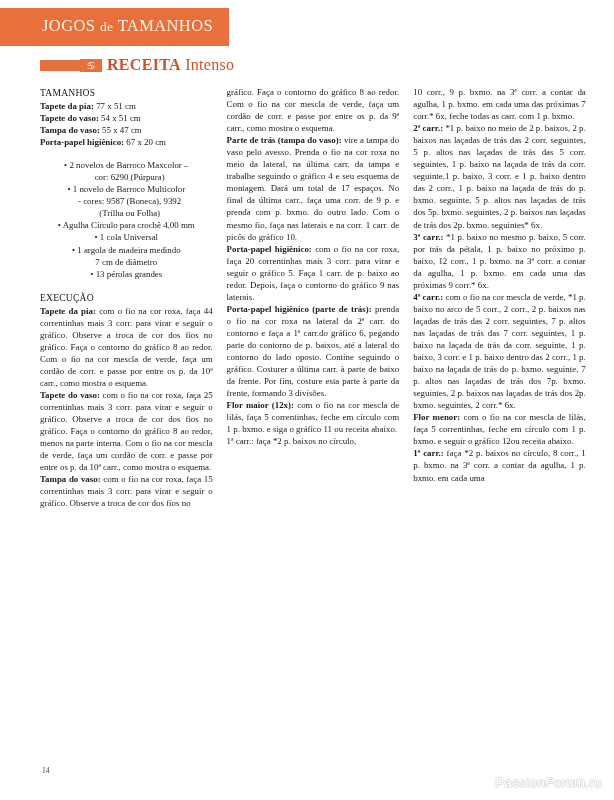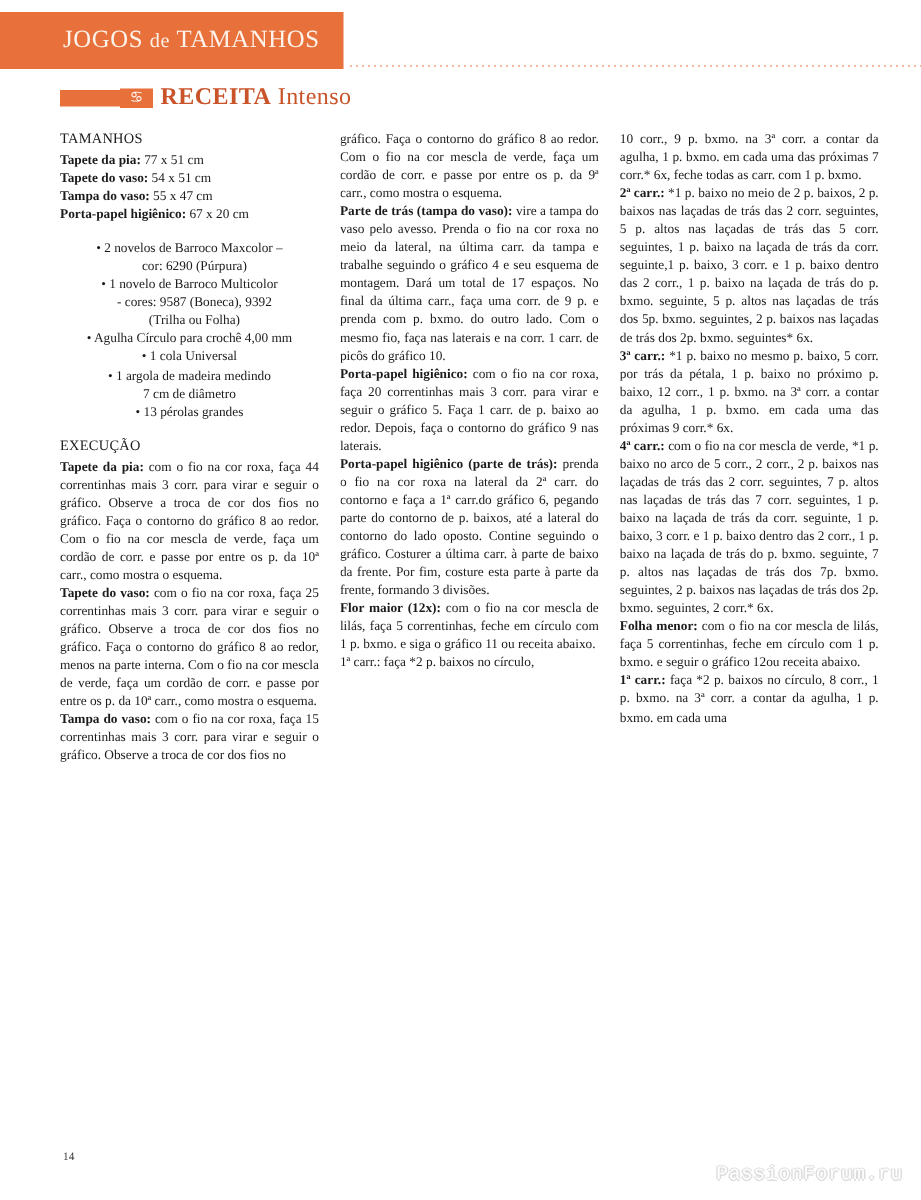--- a/index.html
+++ b/index.html
@@ -140,21 +140,21 @@
     left: 42px;
     top: 766px;
     font-size: 7.5px;
     color: #3a3a3a;
     font-family: "Liberation Serif", serif;
   }
   .watermark {
     position: absolute;
     right: 12px;
     bottom: 10px;
-    font-family: Liberation Mono, monospace;
+    font-family: Liberation Sans, sans-serif;
     font-size: 13px;
     letter-spacing: 0.5px;
     color: #ffffff;
     text-shadow:
       -1px 0 #dcdcdc, 1px 0 #dcdcdc,
       0 -1px #dcdcdc, 0 1px #dcdcdc;
     opacity: 0.95;
     user-select: none;
   }
 </style>
@@ -221,20 +221,20 @@
     <p><b>Porta-papel higiênico (parte de trás):</b><span> prenda o fio na cor roxa na lateral da 2ª carr. do contorno e faça a 1ª carr.do gráfico 6, pegando parte do contorno de p. baixos, até a lateral do contorno do lado oposto. Contine seguindo o gráfico. Costurer a última carr. à parte de baixo da frente. Por fim, costure esta parte à parte da frente, formando 3 divisões.</span></p>
     <p><b>Flor maior (12x):</b><span> com o fio na cor mescla de lilás, faça 5 correntinhas, feche em círculo com 1 p. bxmo. e siga o gráfico 11 ou receita abaixo.</span></p>
     <p>1ª carr.: faça *2 p. baixos no círculo,</p>
   </div>
 
   <div class="col">
     <p>10 corr., 9 p. bxmo. na 3ª corr. a contar da agulha, 1 p. bxmo. em cada uma das próximas 7 corr.* 6x, feche todas as carr. com 1 p. bxmo.</p>
     <p><b>2ª carr.:</b><span> *1 p. baixo no meio de 2 p. baixos, 2 p. baixos nas laçadas de trás das 2 corr. seguintes, 5 p. altos nas laçadas de trás das 5 corr. seguintes, 1 p. baixo na laçada de trás da corr. seguinte,1 p. baixo, 3 corr. e 1 p. baixo dentro das 2 corr., 1 p. baixo na laçada de trás do p. bxmo. seguinte, 5 p. altos nas laçadas de trás dos 5p. bxmo. seguintes, 2 p. baixos nas laçadas de trás dos 2p. bxmo. seguintes* 6x.</span></p>
     <p><b>3ª carr.:</b><span> *1 p. baixo no mesmo p. baixo, 5 corr. por trás da pétala, 1 p. baixo no próximo p. baixo, 12 corr., 1 p. bxmo. na 3ª corr. a contar da agulha, 1 p. bxmo. em cada uma das próximas 9 corr.* 6x.</span></p>
     <p><b>4ª carr.:</b><span> com o fio na cor mescla de verde, *1 p. baixo no arco de 5 corr., 2 corr., 2 p. baixos nas laçadas de trás das 2 corr. seguintes, 7 p. altos nas laçadas de trás das 7 corr. seguintes, 1 p. baixo na laçada de trás da corr. seguinte, 1 p. baixo, 3 corr. e 1 p. baixo dentro das 2 corr., 1 p. baixo na laçada de trás do p. bxmo. seguinte, 7 p. altos nas laçadas de trás dos 7p. bxmo. seguintes, 2 p. baixos nas laçadas de trás dos 2p. bxmo. seguintes, 2 corr.* 6x.</span></p>
-    <p><b>Folha menor:</b><span> com o fio na cor mescla de lilás, faça 5 correntinhas, feche em círculo com 1 p. bxmo. e seguir o gráfico 12ou receita abaixo.</span></p>
+    <p><b>Flor menor:</b><span> com o fio na cor mescla de lilás, faça 5 correntinhas, feche em círculo com 1 p. bxmo. e seguir o gráfico 12ou receita abaixo.</span></p>
     <p><b>1ª carr.:</b><span> faça *2 p. baixos no círculo, 8 corr., 1 p. bxmo. na 3ª corr. a contar da agulha, 1 p. bxmo. em cada uma</span></p>
   </div>
 
 </div>
 
 <div class="page-number">14</div>
 <div class="watermark">PassionForum.ru</div>
 
 </body></html>

